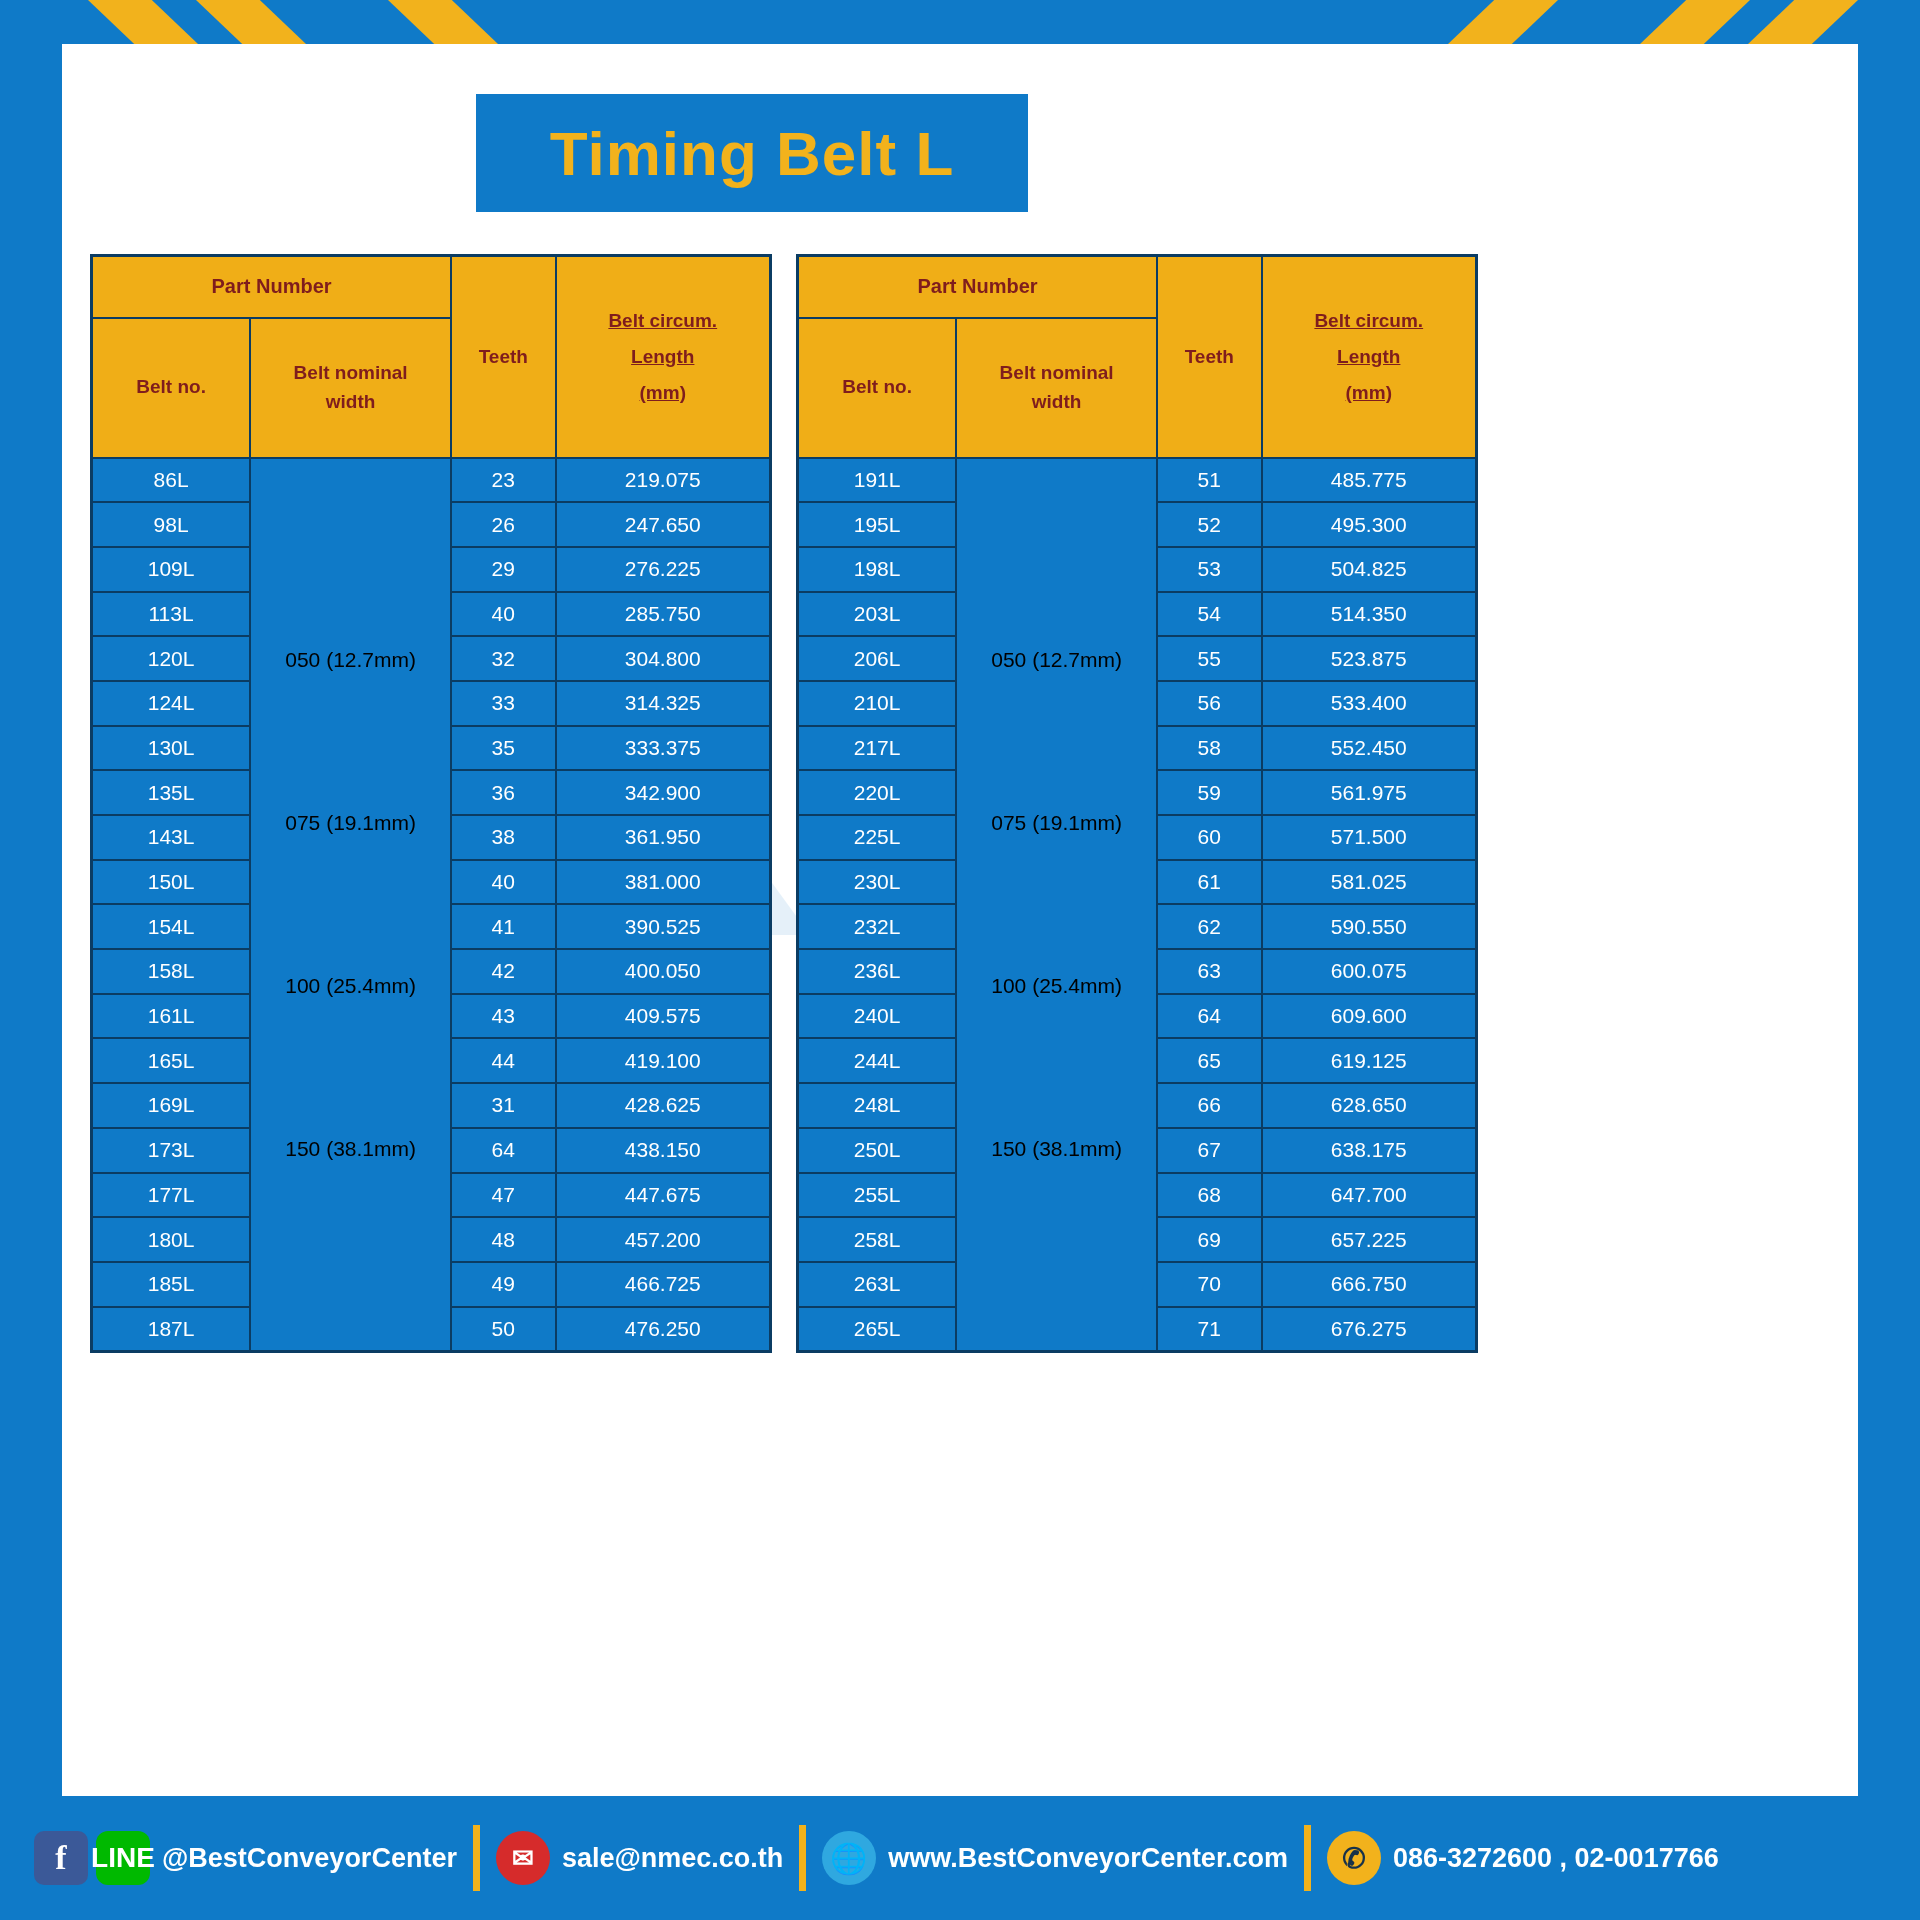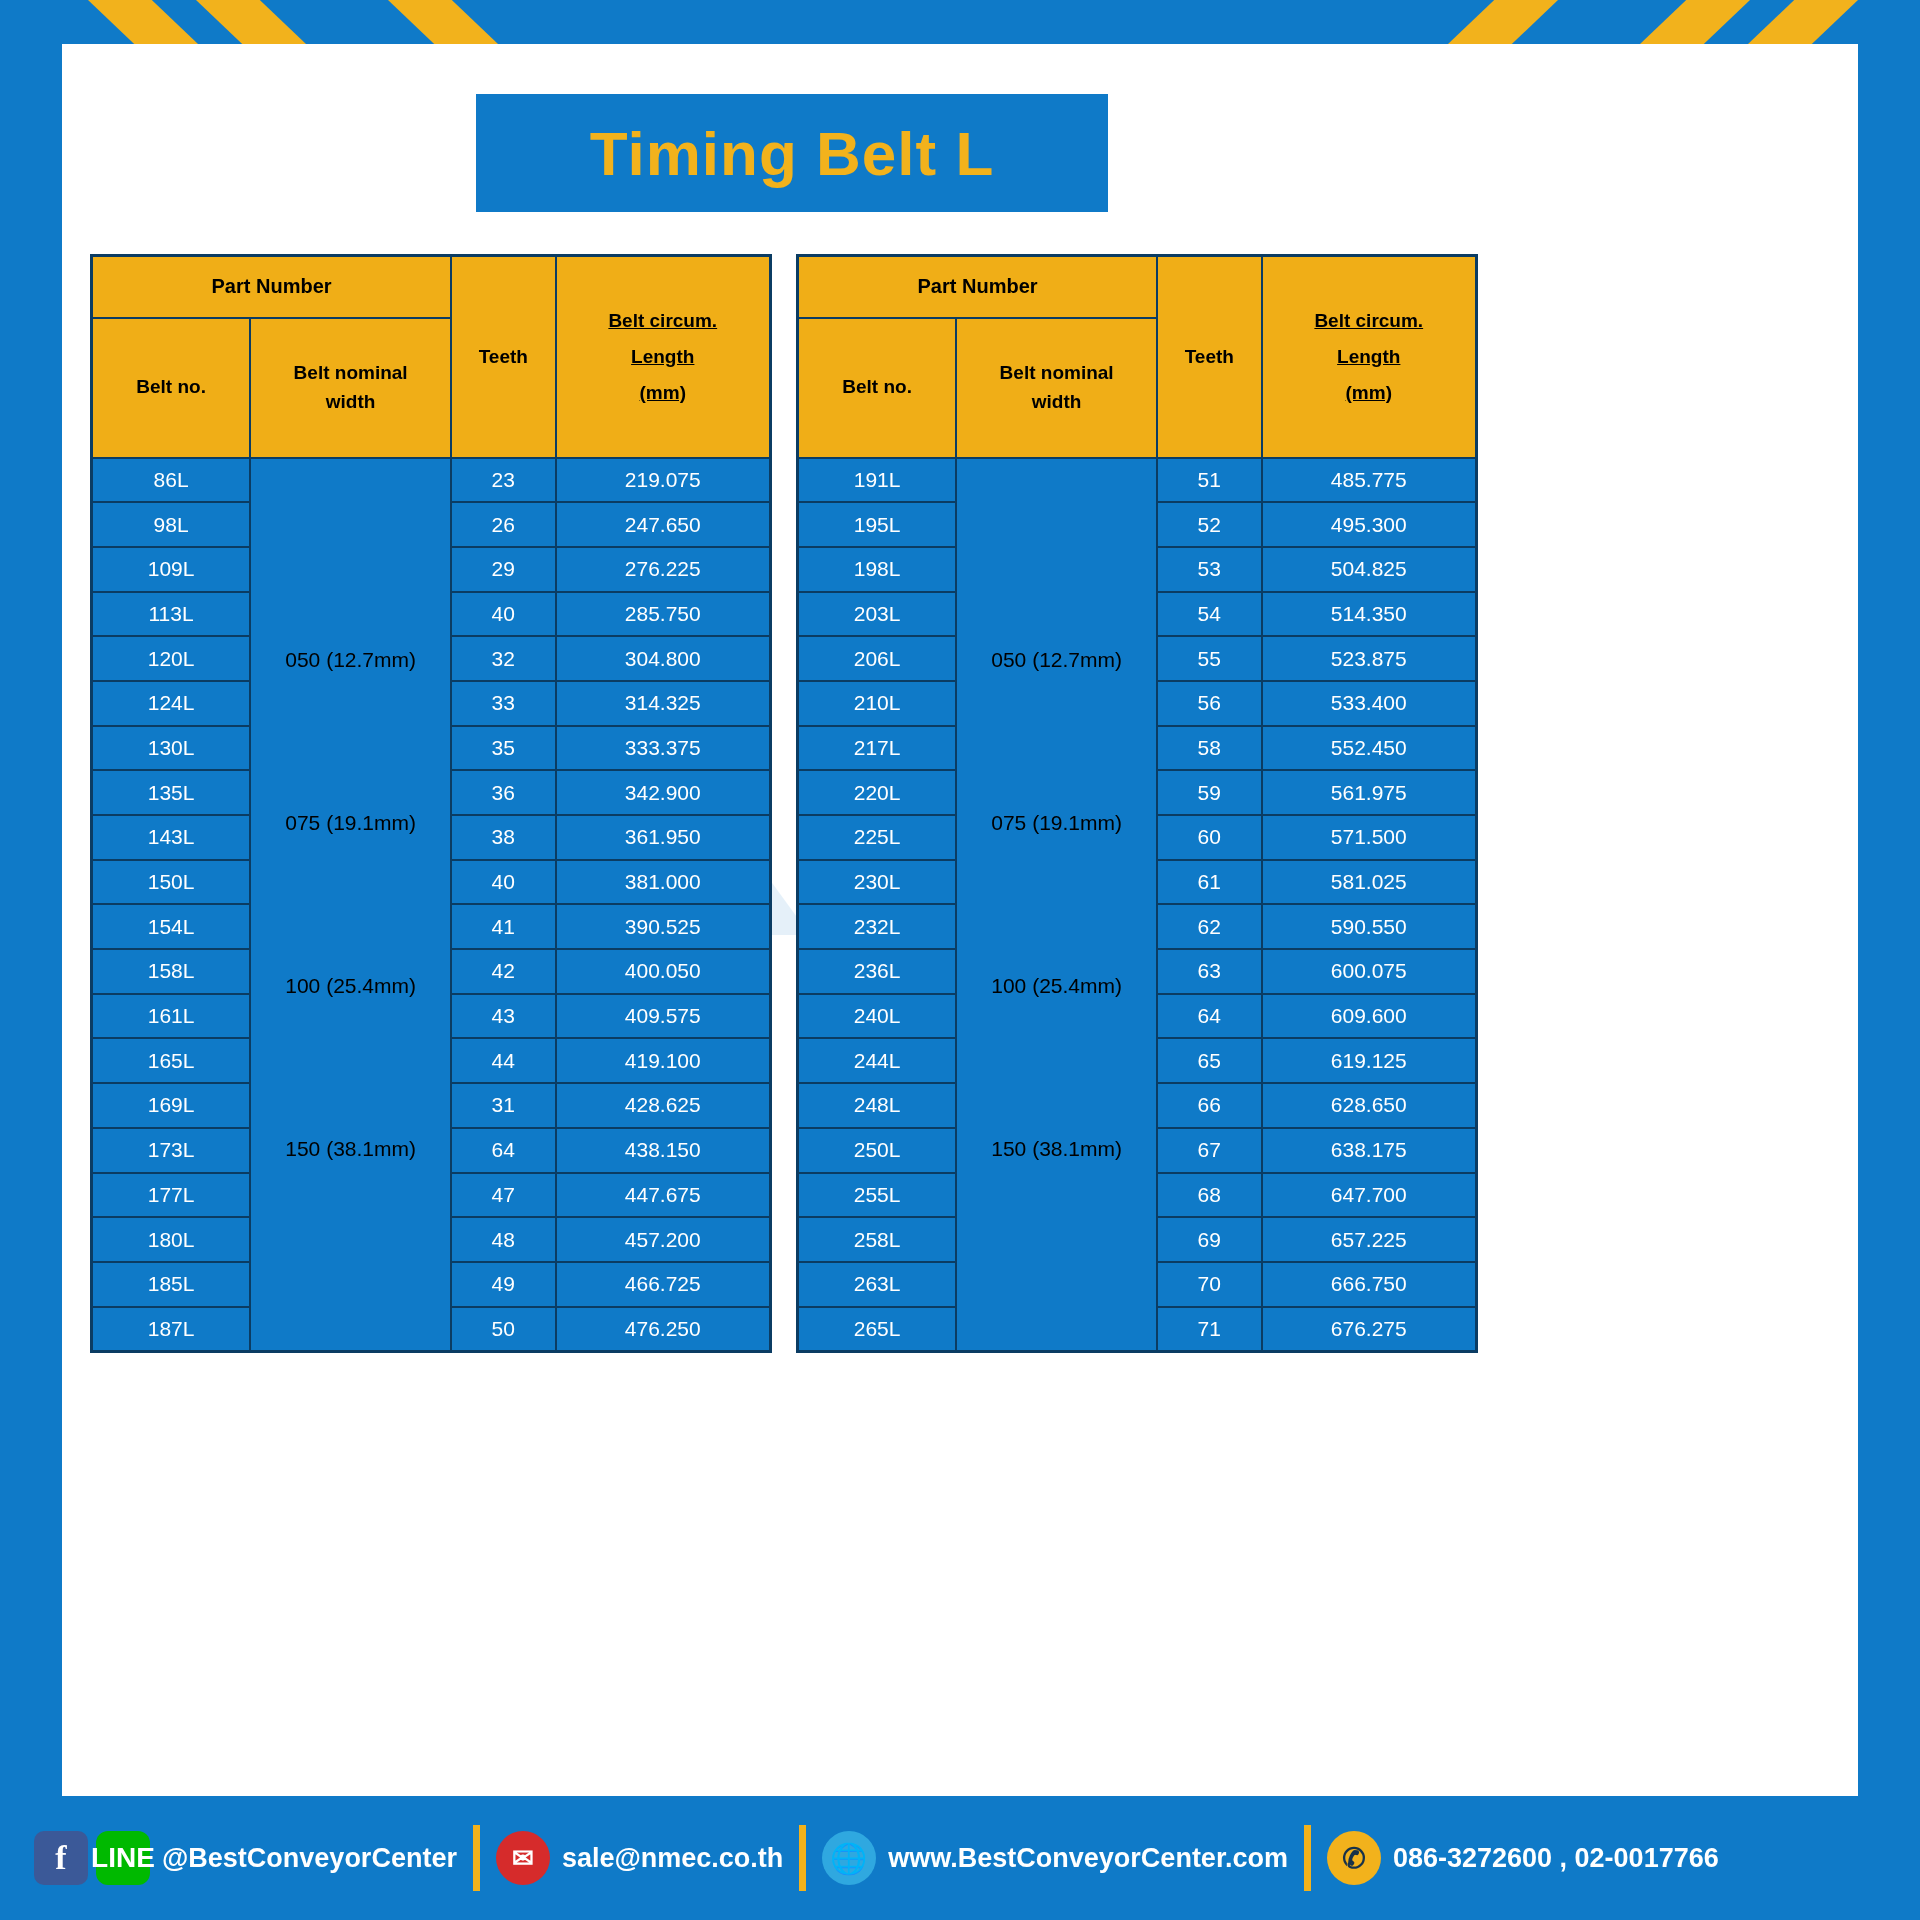--- a/index.html
+++ b/index.html
@@ -32,21 +32,21 @@
   .white-card {
     position: absolute;
     left: 62px; top: 44px;
     width: 1796px; height: 1752px;
     background: #ffffff;
   }
 
   .title-bar {
     position: absolute;
     left: 476px; top: 94px;
-    width: 632px; height: 118px;
+    width: 552px; height: 118px;
     background: #0f7ac8;
     display: flex; align-items: center; justify-content: center;
   }
   .title-bar .title {
     color: #f2b21c;
     font-size: 62px;
     font-weight: bold;
     letter-spacing: 1px;
   }
 
@@ -73,21 +73,21 @@
     table-layout: fixed;
   }
   .tbl td, .tbl th {
     border: 2px solid #0b3c63;
     text-align: center;
     vertical-align: middle;
     padding: 0;
   }
   .hdr {
     background: #f0ae17;
-    color: #000000;
+    color: #7f1d1d;
     font-weight: bold;
     font-size: 19px;
   }
   .hdr.sub { font-size: 19px; line-height: 1.5; }
   .hdr.part { height: 62px; font-size: 20px; }
   .hdr.circum { font-size: 19px; line-height: 1.9; text-decoration: underline; }
   .body-cell {
     background: #0f7ac8;
     color: #ffffff;
     font-size: 21px;

